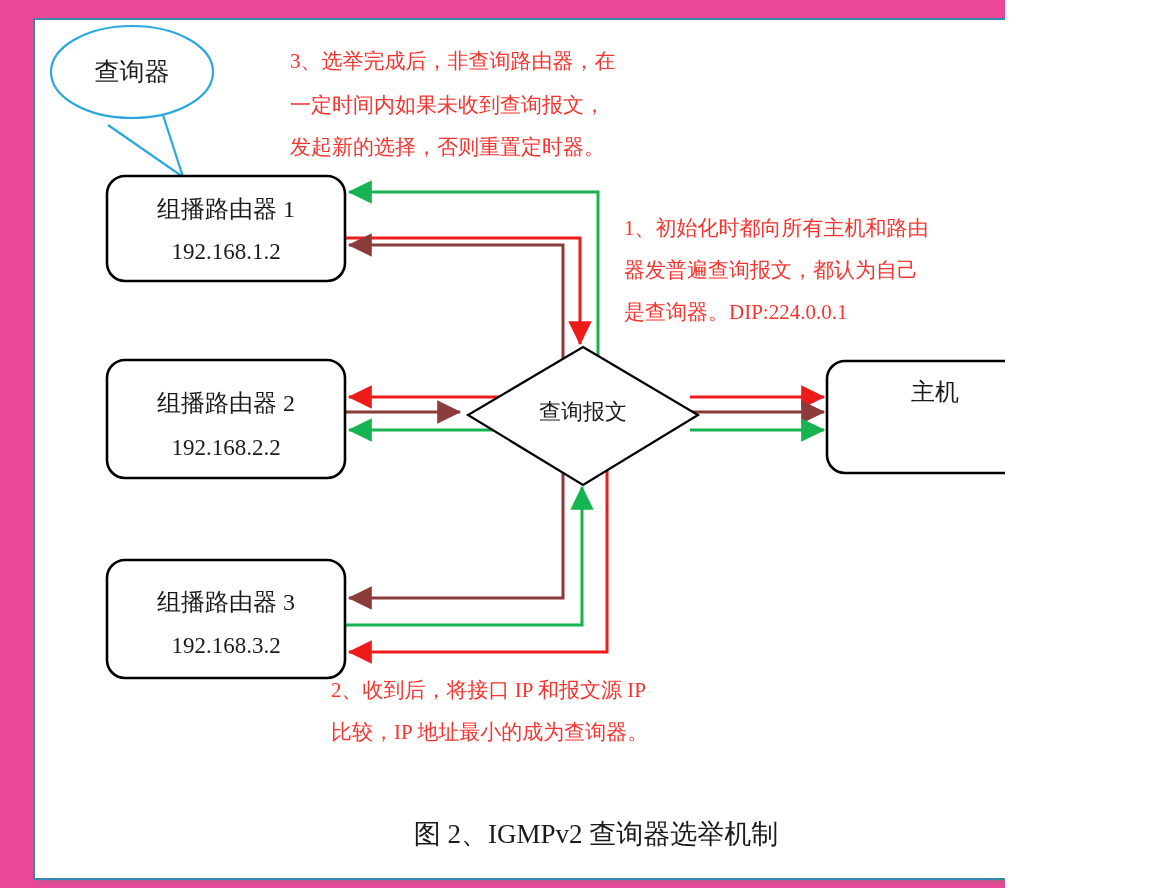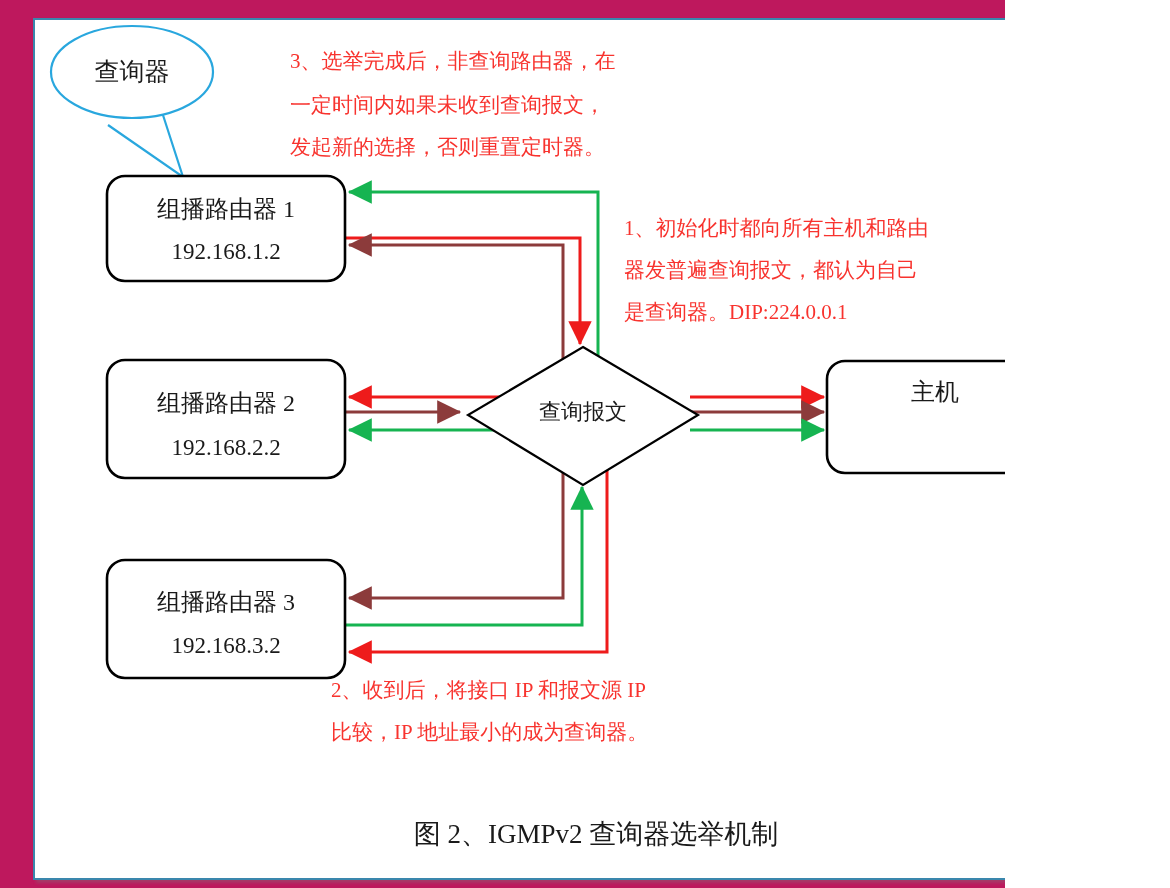--- a/index.html
+++ b/index.html
@@ -4,21 +4,21 @@
 <style>
   html, body {
     margin: 0;
     padding: 0;
     background: #ffffff;
   }
   #page {
     position: relative;
     width: 1005px;
     height: 888px;
-    background: #be185d;
+    background: #ec4899;
     font-family: "Liberation Serif", "DejaVu Serif", serif;
     overflow: hidden;
   }
   #frame {
     position: absolute;
     left: 33px;
     top: 18px;
     width: 1110px;
     height: 862px;
     border: 2px solid #3a87ad;

